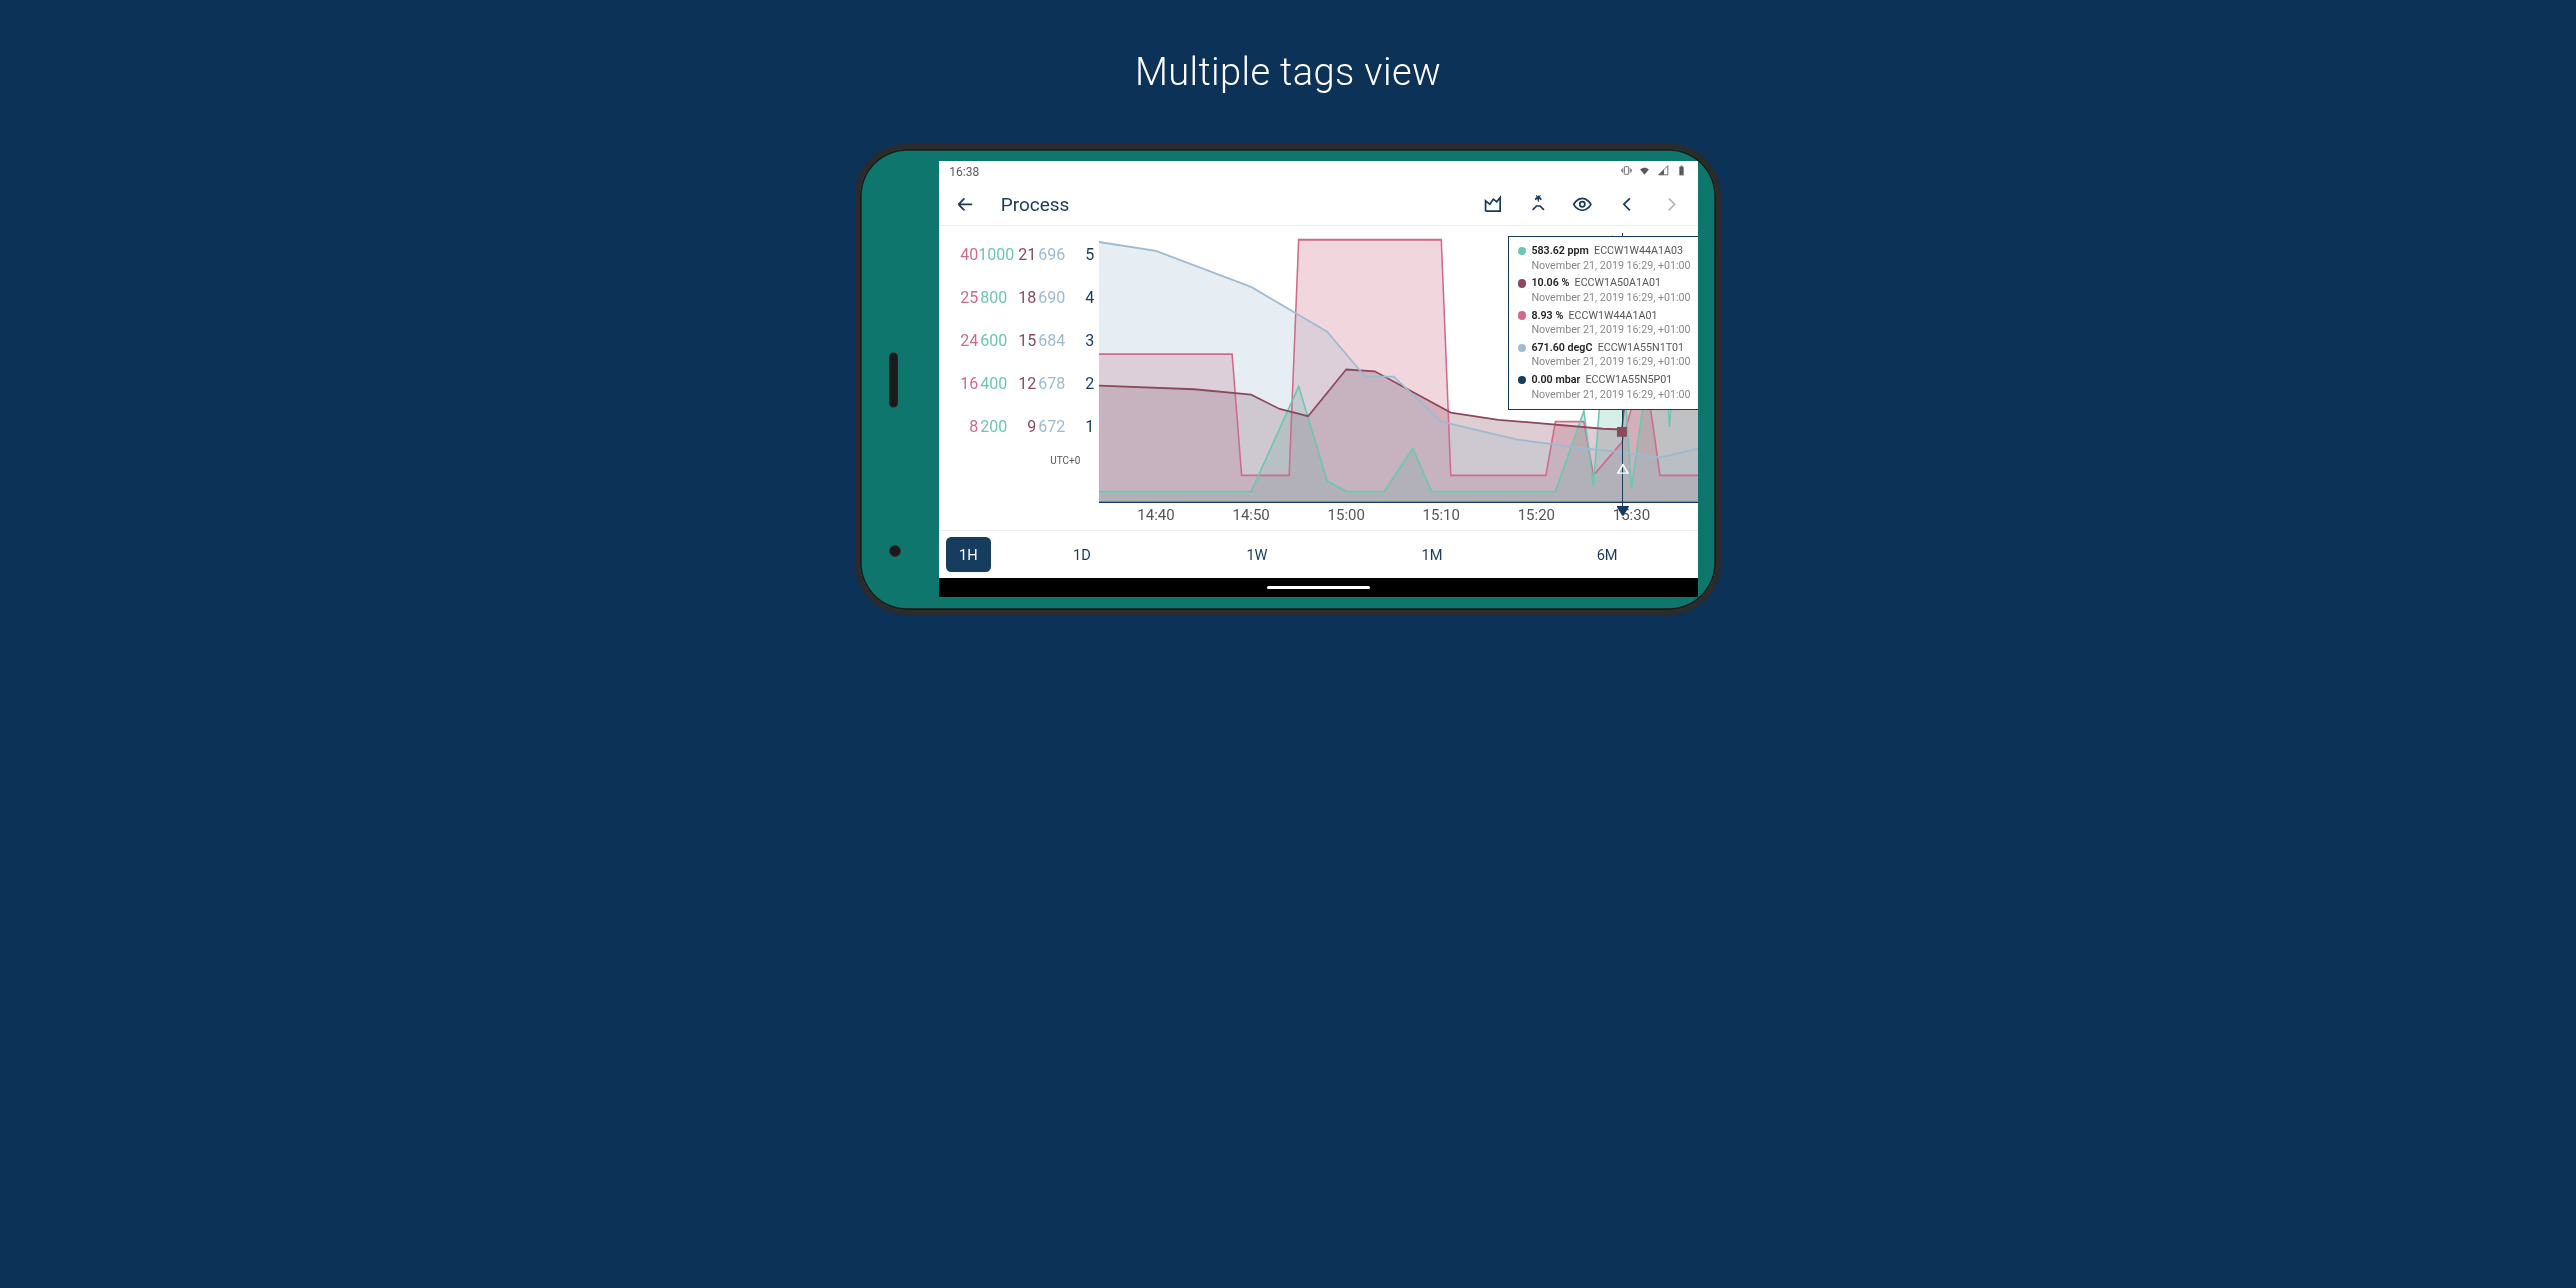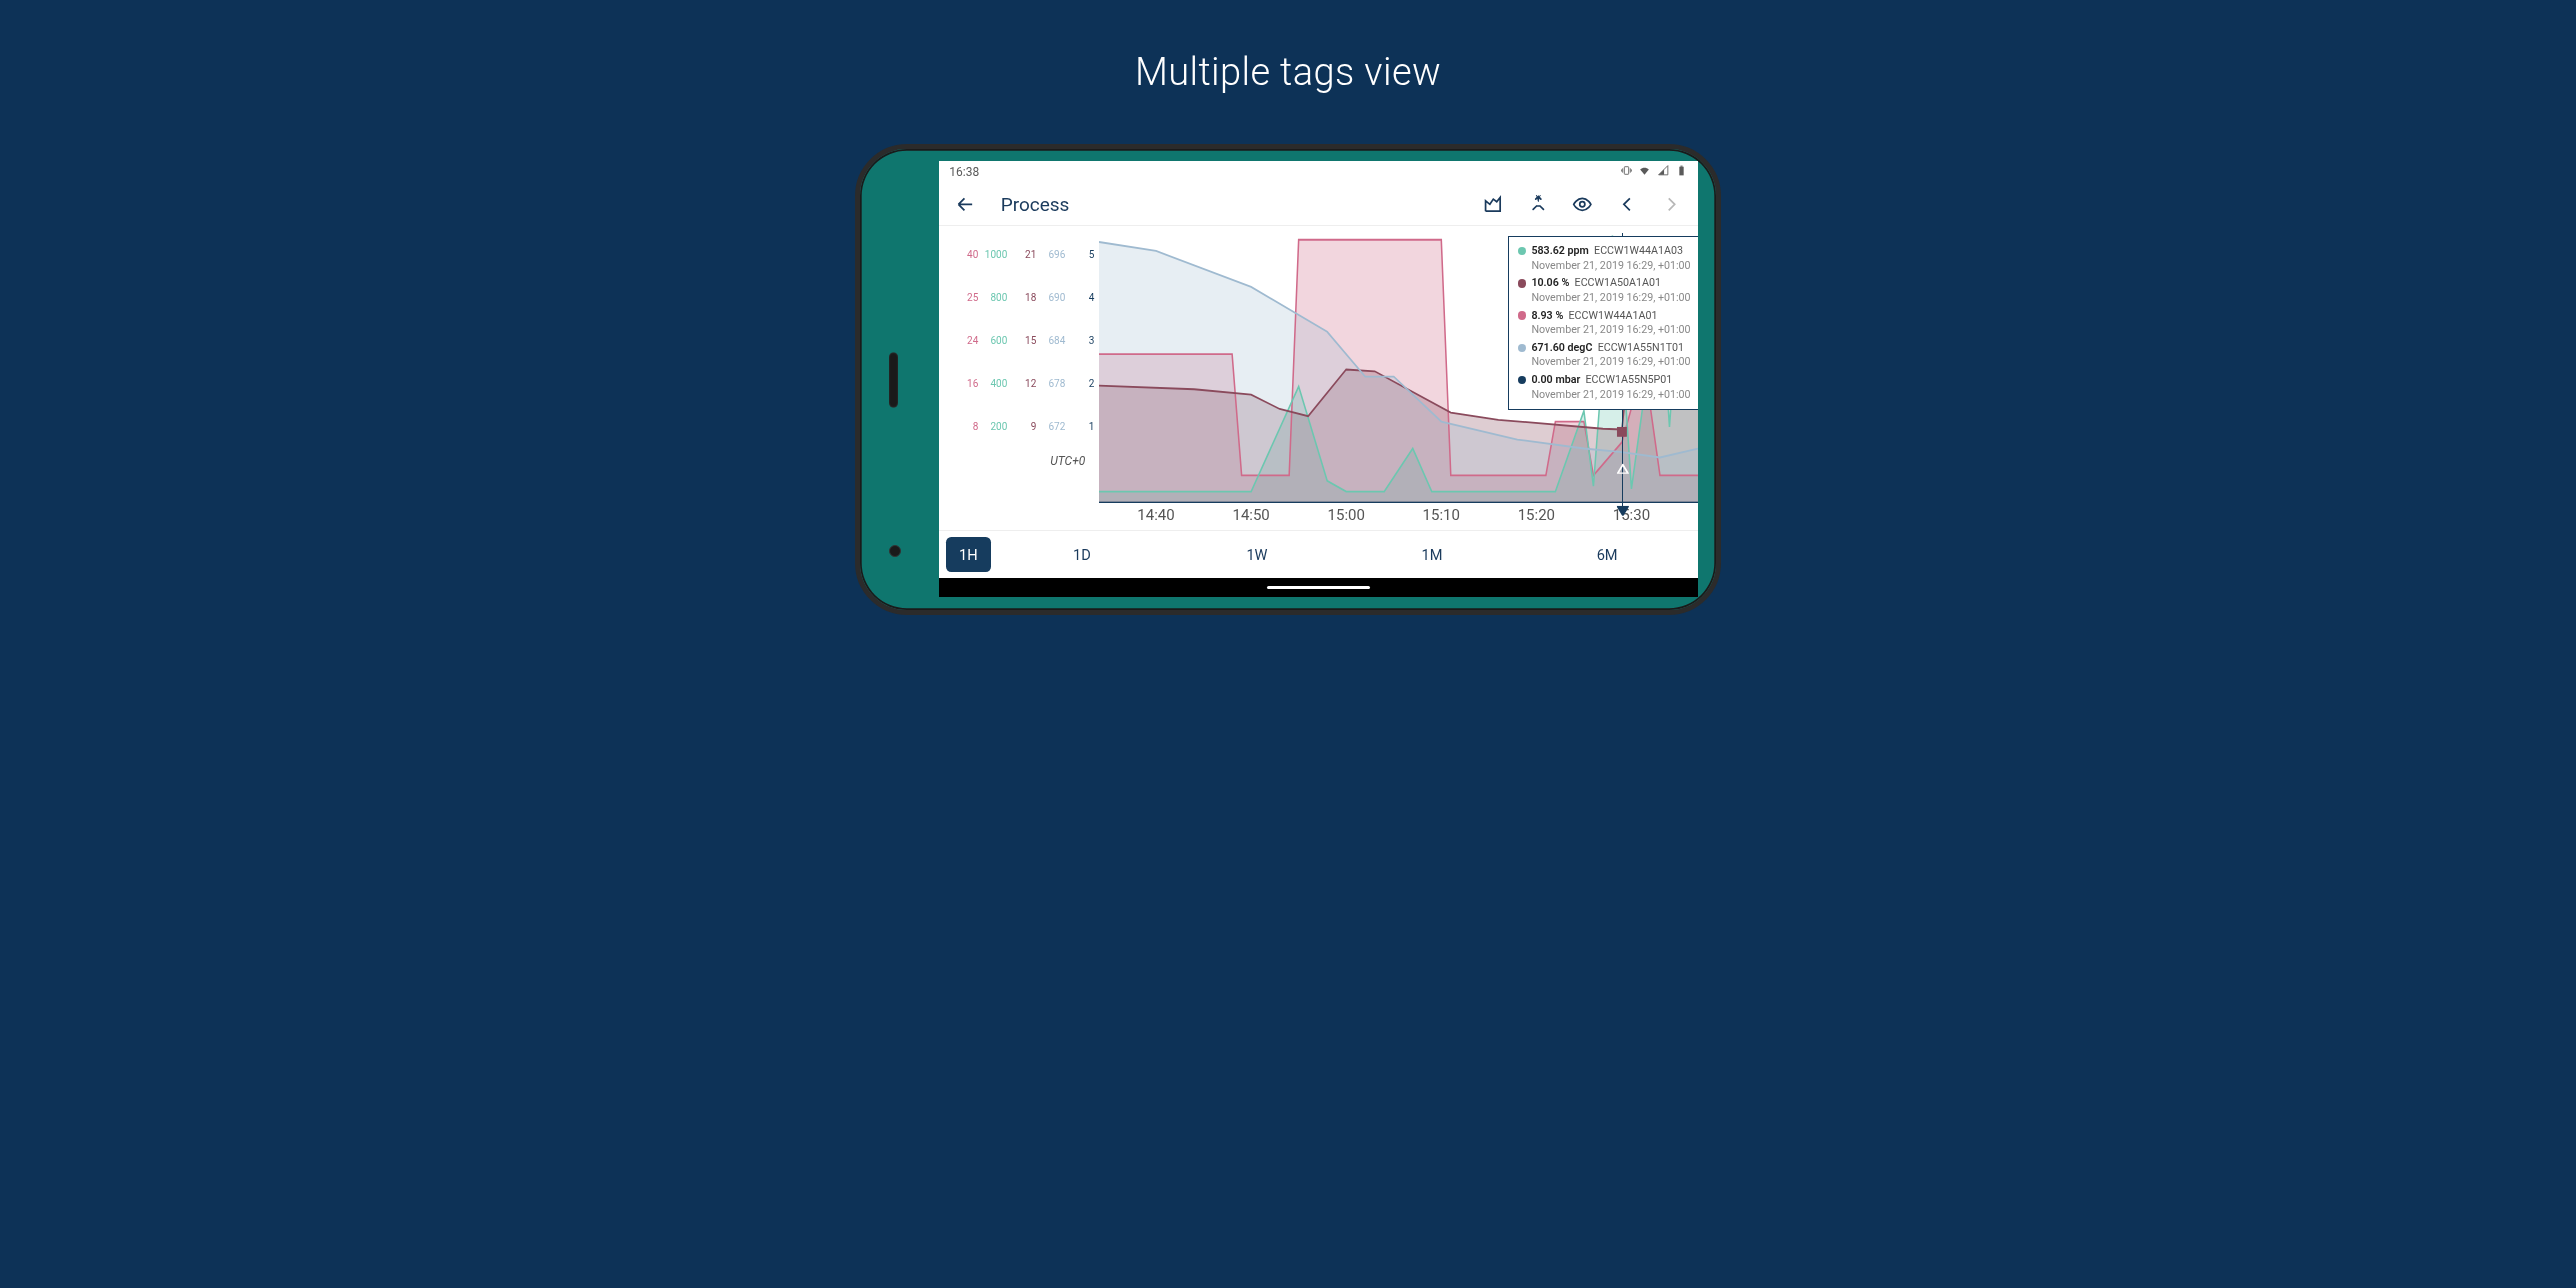--- a/index.html
+++ b/index.html
@@ -97,31 +97,30 @@
     width:160px;
     padding-left:10.3px;
     display:flex;
     flex-direction:column;
     justify-content:flex-start;
   }
   .yaxes .row {
     display:flex;
     height:43px;
     align-items:center;
-    font-size:10px;
+    font-size:16px;
   }
   .yaxes .row span { width:29px; text-align:right; }
   .yaxes .utc {
     height:26px;
     display:flex;
     align-items:center;
-    font-size:12px;
+    font-size:10px;
     color:#555;
     margin-left: 101px;
-    font-style: italic;
   }
   .plot {
     flex:1;
     position:relative;
   }
   .plot svg.chart-svg { position:absolute; inset:0; width:100%; height:100%; }
   .xticks {
     position:absolute; left:0; right:0; bottom:0; height:24px;
     display:flex;
     font-size:15px; color:#555;

